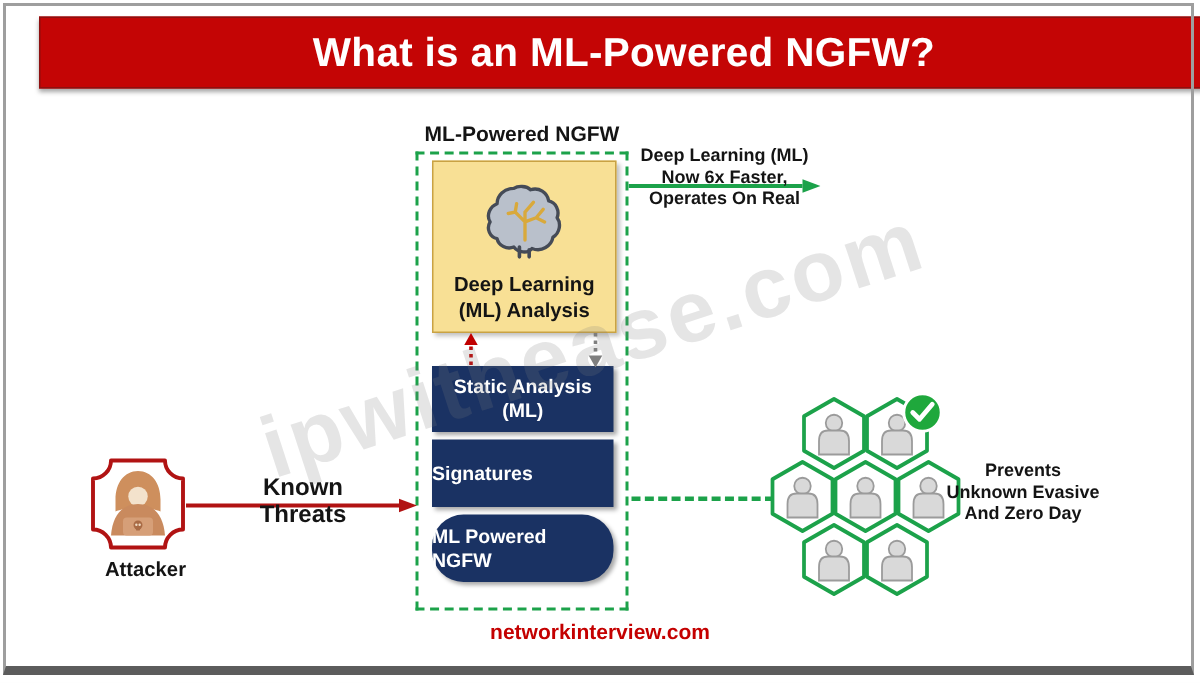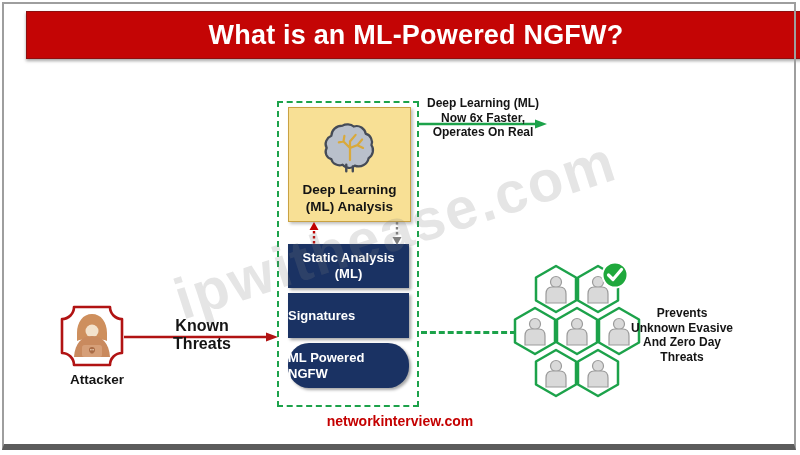--- a/index.html
+++ b/index.html
@@ -56,20 +56,21 @@
 <body>
 
 <div class="screen">
 
   <div class="frame"></div>
 
   <div class="banner">
     <div class="title">What is an ML-Powered NGFW?</div>
   </div>
 
+  <div class="ngfw-label">ML-Powered NGFW</div>
   <div class="dashed-box"></div>
 
   <div class="yellow-box">
     <svg width="62" height="54" viewBox="0 0 64 58">
       <path d="M24,6 C17,6 12,11 12,17 C7,19 4,25 7,30 C4,35 7,41 12,42 C13,47 19,50 24,48 C27,52 34,53 37,49 C44,52 51,47 52,41 C57,38 58,31 55,27 C57,22 54,16 49,15 C48,9 42,5 36,7 C33,4 27,4 24,6 Z" fill="#B9C0CB" stroke="#454B57" stroke-width="2.4" stroke-linejoin="round"></path>
       <path d="M28,48 L28,55 M35,50 L35,55" stroke="#454B57" stroke-width="2.6" stroke-linecap="round" fill="none"></path>
       <path d="M32,43 L32,30 M32,30 L25,23 L20,24 M25,23 L26,17 M32,30 L32,23 L38,16 M32,30 L40,27 L45,21 M40,27 L46,30" stroke="#D9A93B" stroke-width="2.4" stroke-linecap="round" fill="none"></path>
     </svg>
     <div class="lbl">
       <span>Deep Learning</span>
@@ -146,20 +147,19 @@
     <g>
       <circle cx="104" cy="14" r="12.5" fill="#1FA83C" stroke="#ffffff" stroke-width="2"></circle>
       <path d="M97.5,14 L102,18.5 L110.5,8.5" stroke="#ffffff" stroke-width="3.2" fill="none" stroke-linecap="round" stroke-linejoin="round"></path>
     </g>
   </svg>
 
   <div class="note prevent-note">
     <span>Prevents</span>
     <span>Unknown Evasive</span>
     <span>And Zero Day</span>
-    <span>Threats</span>
   </div>
 
   <div class="watermark">ipwithease.com</div>
 
   <div class="footer-site">networkinterview.com</div>
 
 </div>
 
 </body></html>

